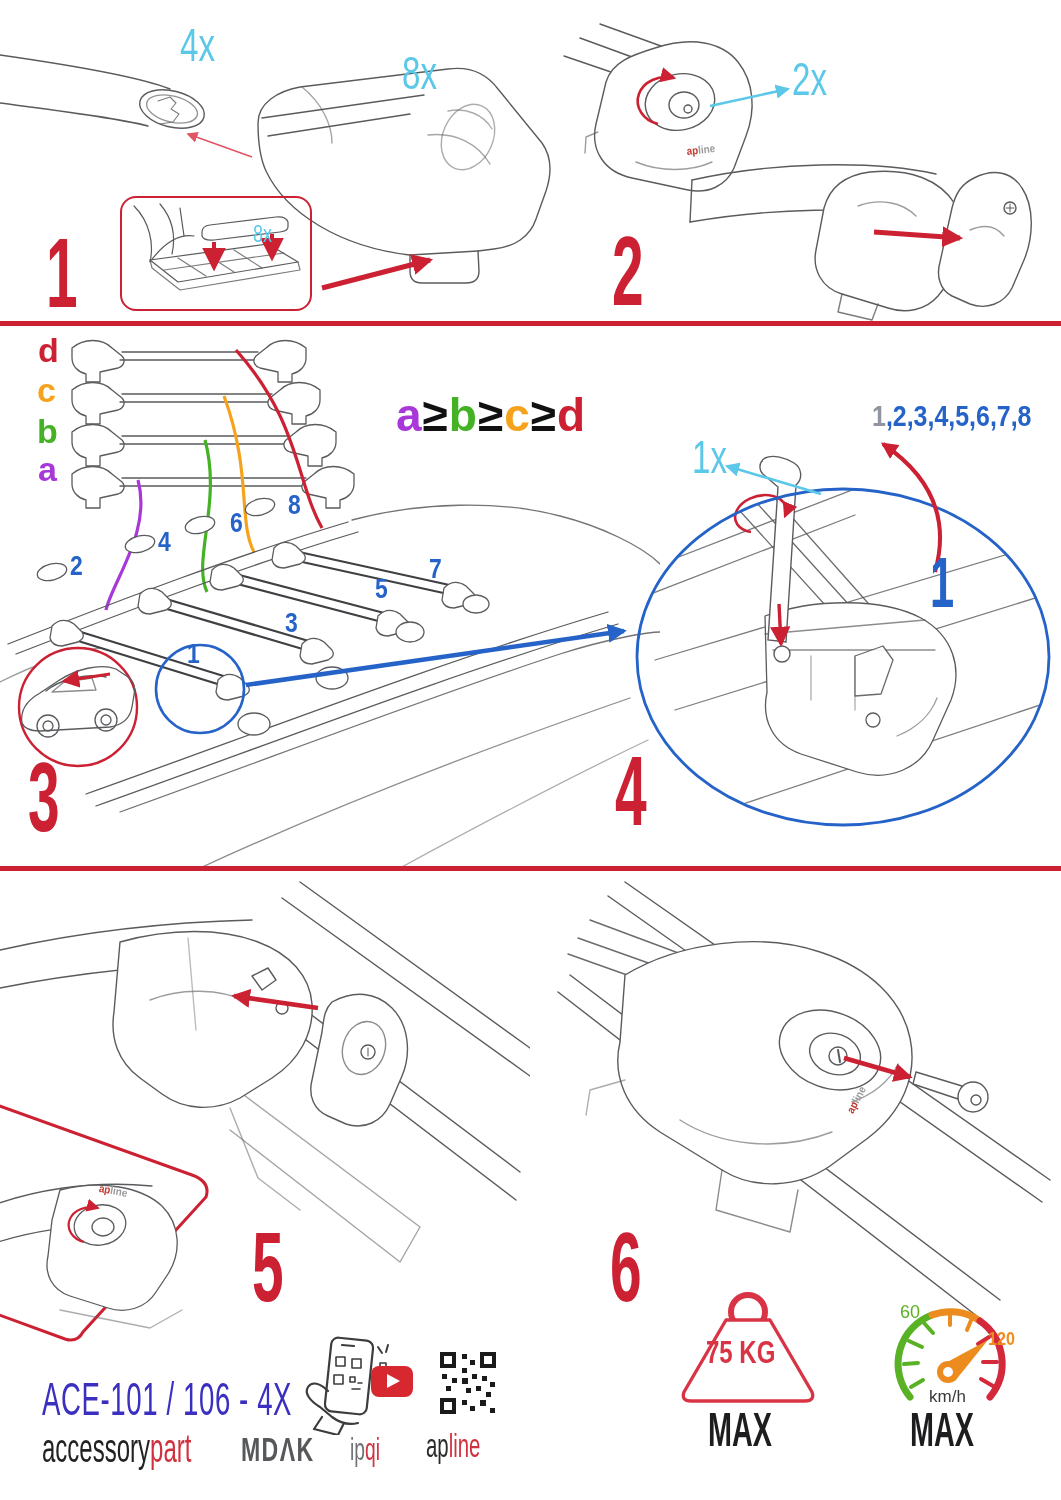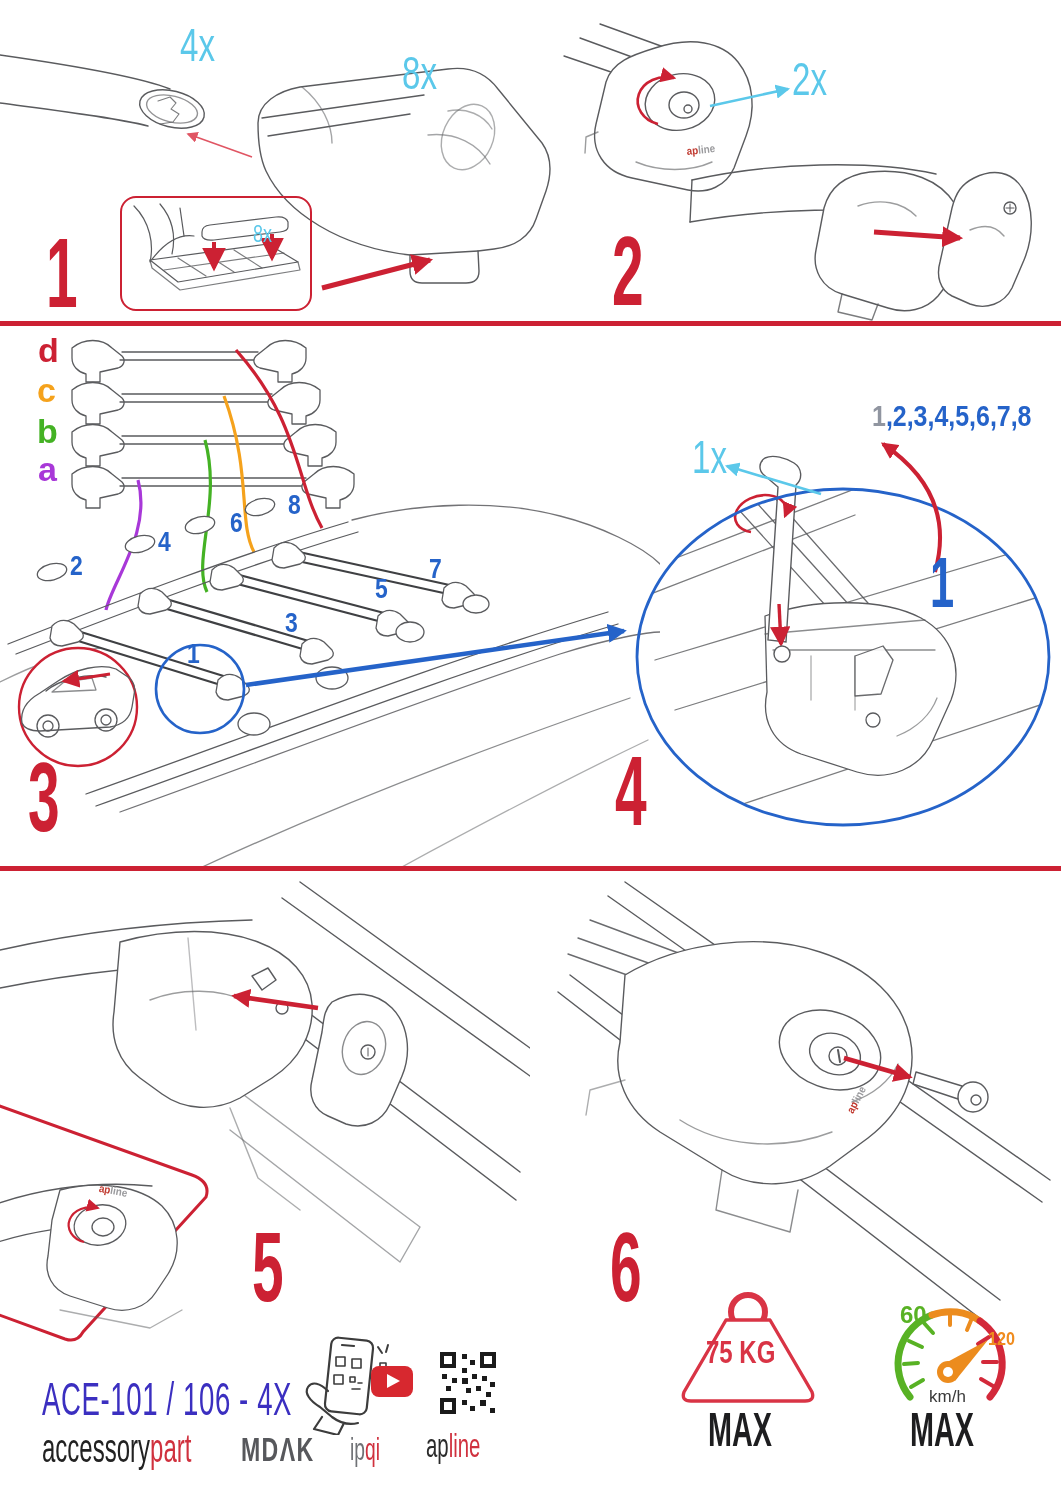--- a/index.html
+++ b/index.html
@@ -27,21 +27,21 @@
   .brand .r{color:#d0313e;}
   .logo-md{font-size:34px;font-weight:700;color:#57585c;transform:scaleX(.68);letter-spacing:2px;}
   .logo-ipqi{font-size:31px;font-weight:500;color:#707276;transform:scaleX(.62);}
   .logo-ipqi .r{color:#d0313e;}
   .logo-ap{font-size:34px;font-weight:500;color:#2b2b2b;transform:scaleX(.60);}
   .logo-ap .r{color:#d0313e;}
   .plogo{font-size:11px;font-weight:700;color:#9a9a9d;}
   .plogo .r{color:#c0392f;}
   .kg{font-size:32px;font-weight:700;color:#d93445;transform:scaleX(.75);}
   .max{font-size:48px;font-weight:700;color:#1d1d1f;transform:scaleX(.60);}
-  .sp60{font-size:24px;font-weight:700;color:#58b224;}
+  .sp60{font-size:18px;font-weight:400;color:#58b224;}
   .sp120{font-size:19px;font-weight:700;color:#f08c1e;transform:scaleX(.85);}
   .kmh{font-size:17px;font-weight:400;color:#3a3a3a;}
   .divider{position:absolute;left:0;width:1061px;height:5px;background:var(--red);}
   .inset-box{position:absolute;left:120px;top:196px;width:188px;height:111px;border:2.5px solid var(--red);border-radius:16px;}
   .yt{position:absolute;left:371px;top:1366px;width:42px;height:31px;background:#d7282f;border-radius:8px;}
   .yt:after{content:"";position:absolute;left:16px;top:8px;border-left:13px solid #fff;border-top:7.5px solid transparent;border-bottom:7.5px solid transparent;}
   svg{display:block;}
 </style>
 </head>
 <body>
@@ -238,20 +238,21 @@
     </g>
     <circle cx="200" cy="359" r="44" stroke="#2563c9" stroke-width="2.6" fill="none"></circle>
     <line x1="246" y1="355" x2="624" y2="301" stroke="#2563c9" stroke-width="4.5" marker-end="url(#ah-blue)"></line>
   </svg>
 
   <span class="t bar-label" style="left:38px;top:333px;color:#cc2133">d</span>
   <span class="t bar-label" style="left:37px;top:373px;color:#f5a21c">c</span>
   <span class="t bar-label" style="left:37px;top:414px;color:#44b224">b</span>
   <span class="t bar-label" style="left:38px;top:452px;color:#a838d8">a</span>
 
+  <span class="t formula" style="left:396px;top:392px"><span style="color:#a838d8">a</span><span>≥</span><span style="color:#44b224">b</span><span>≥</span><span style="color:#f5a21c">c</span><span>≥</span><span style="color:#cc2133">d</span></span>
 
   <span class="t pos" style="left:70px;top:553px">2</span>
   <span class="t pos" style="left:158px;top:529px">4</span>
   <span class="t pos" style="left:230px;top:510px">6</span>
   <span class="t pos" style="left:288px;top:492px">8</span>
   <span class="t pos" style="left:187px;top:641px">1</span>
   <span class="t pos" style="left:285px;top:610px">3</span>
   <span class="t pos" style="left:375px;top:576px">5</span>
   <span class="t pos" style="left:429px;top:556px">7</span>
   <span class="t step-num" style="left:28px;top:756px">3</span>

